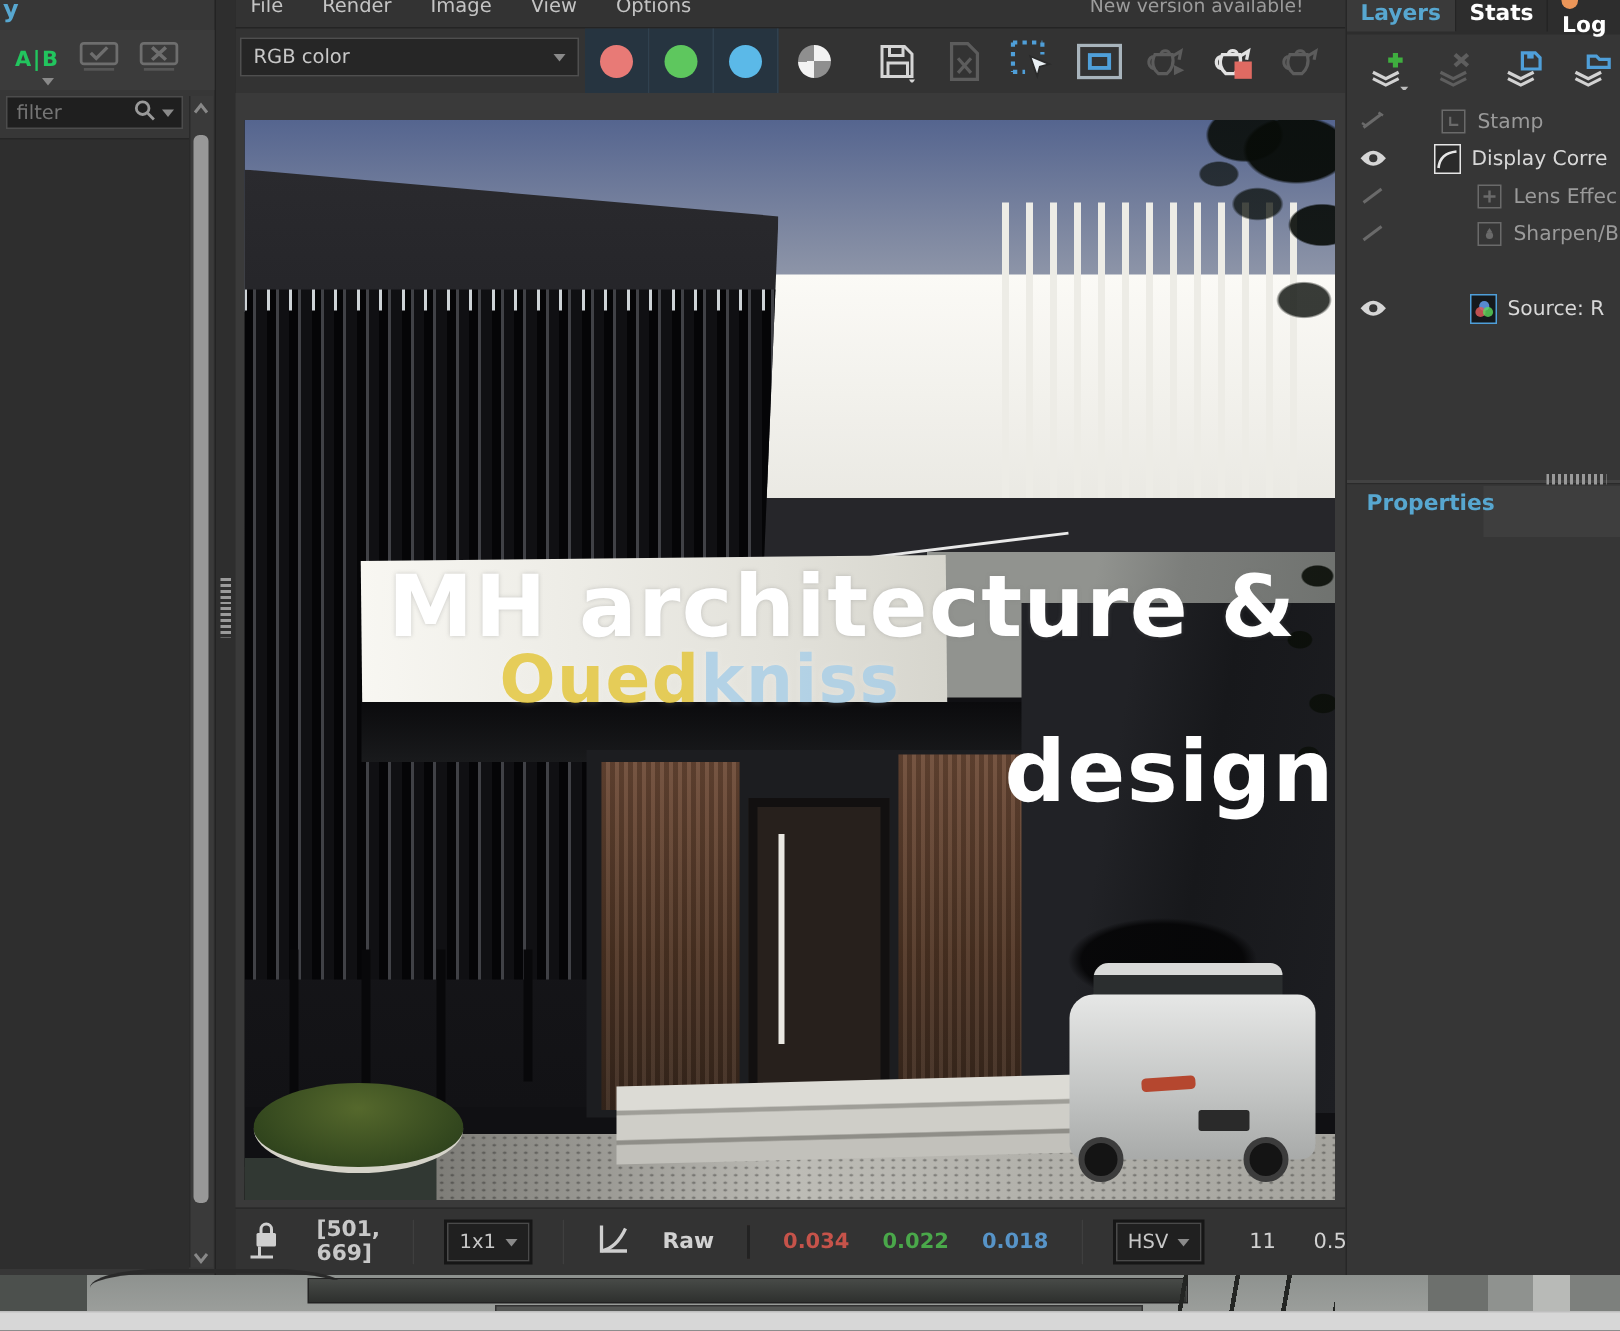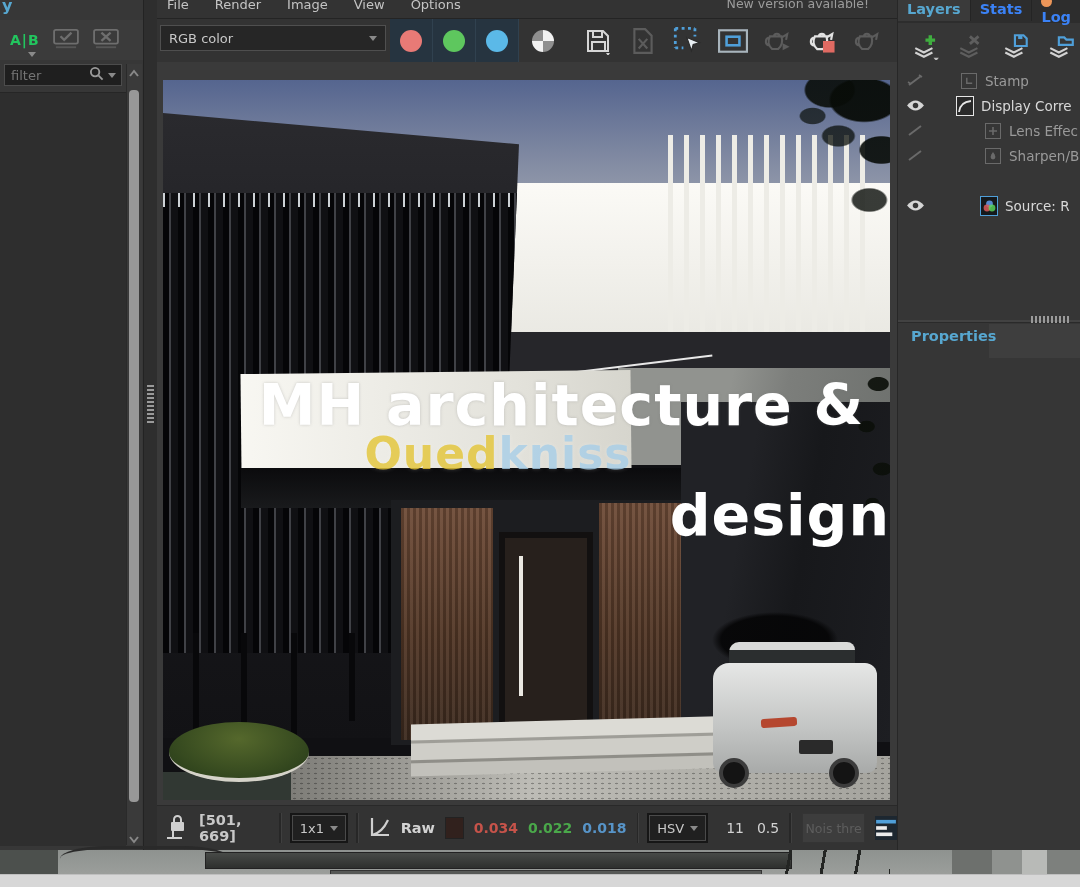--- a/index.html
+++ b/index.html
@@ -39,35 +39,35 @@
   .chan-btn{width:43px;height:43px;background:#263440;display:flex;align-items:center;justify-content:center;border-right:1px solid #30414f;box-sizing:border-box}
   .dot{width:22px;height:22px;border-radius:50%}
   .sphere-btn{position:absolute;left:365px;top:0;width:42px;height:43px;display:flex;align-items:center;justify-content:center}
   .sphere{width:22px;height:22px;border-radius:50%;background:conic-gradient(#f2f2f2 0 90deg,#8f8f8f 90deg 180deg,#f2f2f2 180deg 270deg,#8f8f8f 270deg 360deg)}
   .tb-icons{position:absolute;left:424px;top:5px;display:flex;gap:11px}
   .tb-btn{width:34px;height:34px;display:flex;align-items:center;justify-content:center}
 
   .canvas{left:0;top:62px;width:740px;height:743px;background:#3a3a3a}
 
   
-  .statusbar{left:0;top:805px;width:740px;height:45px;background:#333;border-top:1px solid #292929;display:flex;align-items:center;gap:10px;padding-left:8px;box-sizing:border-box}
+  .statusbar{left:0;top:805px;width:740px;height:45px;background:#333;border-top:1px solid #292929;display:flex;align-items:center;gap:22px;padding-left:8px;box-sizing:border-box}
   .sb-div{width:2px;height:30px;background:#272727;border-right:1px solid #3f3f3f}
   .sb-coords{font-weight:bold;color:#c8c8c8;font-size:14.5px}
   .sb-dd{height:24px;background:#202020;border:1px solid #4a4a4a;outline:2px solid #161616;display:flex;align-items:center;gap:6px;padding:0 7px;color:#c8c8c8;font-size:13px}
   .sb-raw{font-weight:bold;color:#d2d2d2;font-size:14.5px}
   .sb-swatch{width:20px;height:20px;background:#31211d;border:1px solid #222}
   .sb-val{font-size:14px;font-weight:bold}
   .sb-num{color:#d2d2d2;font-size:14px}
   .sb-noise{width:74px;height:28px;background:#3d3d3d;border:1px solid #343434;color:#5d5d5d;font-size:12.5px;display:flex;align-items:center;justify-content:center;white-space:nowrap;overflow:hidden}
   .sb-stamp{width:26px;height:24px;background:#1d2730;display:flex;align-items:center;justify-content:center}
 
   
   .right-panel{left:897px;top:0;width:183px;height:850px;background:#363636;border-left:1px solid #272727}
   .rp-tabs{left:0;top:0;width:183px;height:23px;background:#2d2d2d;display:flex;align-items:center}
-  .rp-tab{padding:2px 9px 4px;font-weight:bold;font-size:14.5px;color:#3b82f6;border-right:1px solid #242424;margin-top:-3px}
+  .rp-tab{padding:2px 9px 4px;font-weight:bold;font-size:14.5px;color:#ffffff;border-right:1px solid #242424;margin-top:-3px}
   .rp-tab.active{color:#57a7d0;background:#3a3a3a}
   .log-dot{width:11px;height:11px;border-radius:50%;background:#ec9659;display:inline-block;margin-right:6px;vertical-align:-1px}
   .rp-toolbar{left:0;top:25px;width:183px;height:42px;display:flex;gap:9px;padding-left:10px;align-items:center;box-sizing:border-box}
   .rp-tbtn{width:36px;height:34px;display:flex;align-items:center;justify-content:center}
   .layer-row{position:absolute;left:0;width:183px;height:25px;display:flex;align-items:center;overflow:hidden}
   .lr-eye{width:34px;display:flex;justify-content:center;flex:none}
   .lr-icon{width:18px;height:18px;flex:none;margin-right:7px;display:flex;align-items:center;justify-content:center;box-sizing:border-box}
   .lr-label{white-space:nowrap;font-size:13.5px;color:#9a9a9a}
   .lr-label.on{color:#d8d8d8}
   .box-icon{width:16px;height:16px;border:1px solid #6a6a6a;box-sizing:border-box;display:flex;align-items:center;justify-content:center}
@@ -146,21 +146,21 @@
     background:radial-gradient(ellipse at 50% 30%,#55682c,#33471e 70%,#26381a);
     border-bottom:4px solid #d5d3c9}
   .r-water{left:0;top:692px;width:240px;height:28px;background:#313833}
   .r-branch{left:688px;top:270px;width:39px;height:170px;background:
     radial-gradient(ellipse 18px 12px at 70% 20%,rgba(10,14,8,.9) 55%,transparent 62%),
     radial-gradient(ellipse 14px 10px at 40% 45%,rgba(10,14,8,.85) 55%,transparent 62%),
     radial-gradient(ellipse 16px 11px at 80% 70%,rgba(10,14,8,.85) 55%,transparent 62%),
     radial-gradient(ellipse 12px 9px at 55% 90%,rgba(10,14,8,.8) 55%,transparent 62%)}
   .r-title1{left:0;right:0;top:292px;padding-left:70px;text-align:center;color:#fff;font-weight:bold;font-size:57px;letter-spacing:1px;white-space:nowrap;text-shadow:0 0 3px rgba(120,120,120,.35)}
   .r-title2{left:0;right:0;top:402px;padding-left:78px;text-align:right;color:#fff;font-weight:bold;font-size:57px;letter-spacing:1px}
-  .r-wm{left:170px;top:348px;width:330px;text-align:center;font-size:44px;font-weight:bold;letter-spacing:1px;opacity:.82;text-shadow:0 0 4px rgba(255,255,255,.25);white-space:nowrap}
+  .r-wm{left:170px;top:348px;width:330px;font-size:44px;font-weight:bold;letter-spacing:1px;opacity:.82;text-shadow:0 0 4px rgba(255,255,255,.25);white-space:nowrap}
 </style>
 </head>
 <body>
 
 <div class="abs left-panel nosel">
   <div class="abs lp-tab">y</div>
   <div class="abs lp-toolbar">
     <span class="ab-label">A|B</span>
     <span>
       <svg width="28" height="22" viewBox="0 0 30 24">

